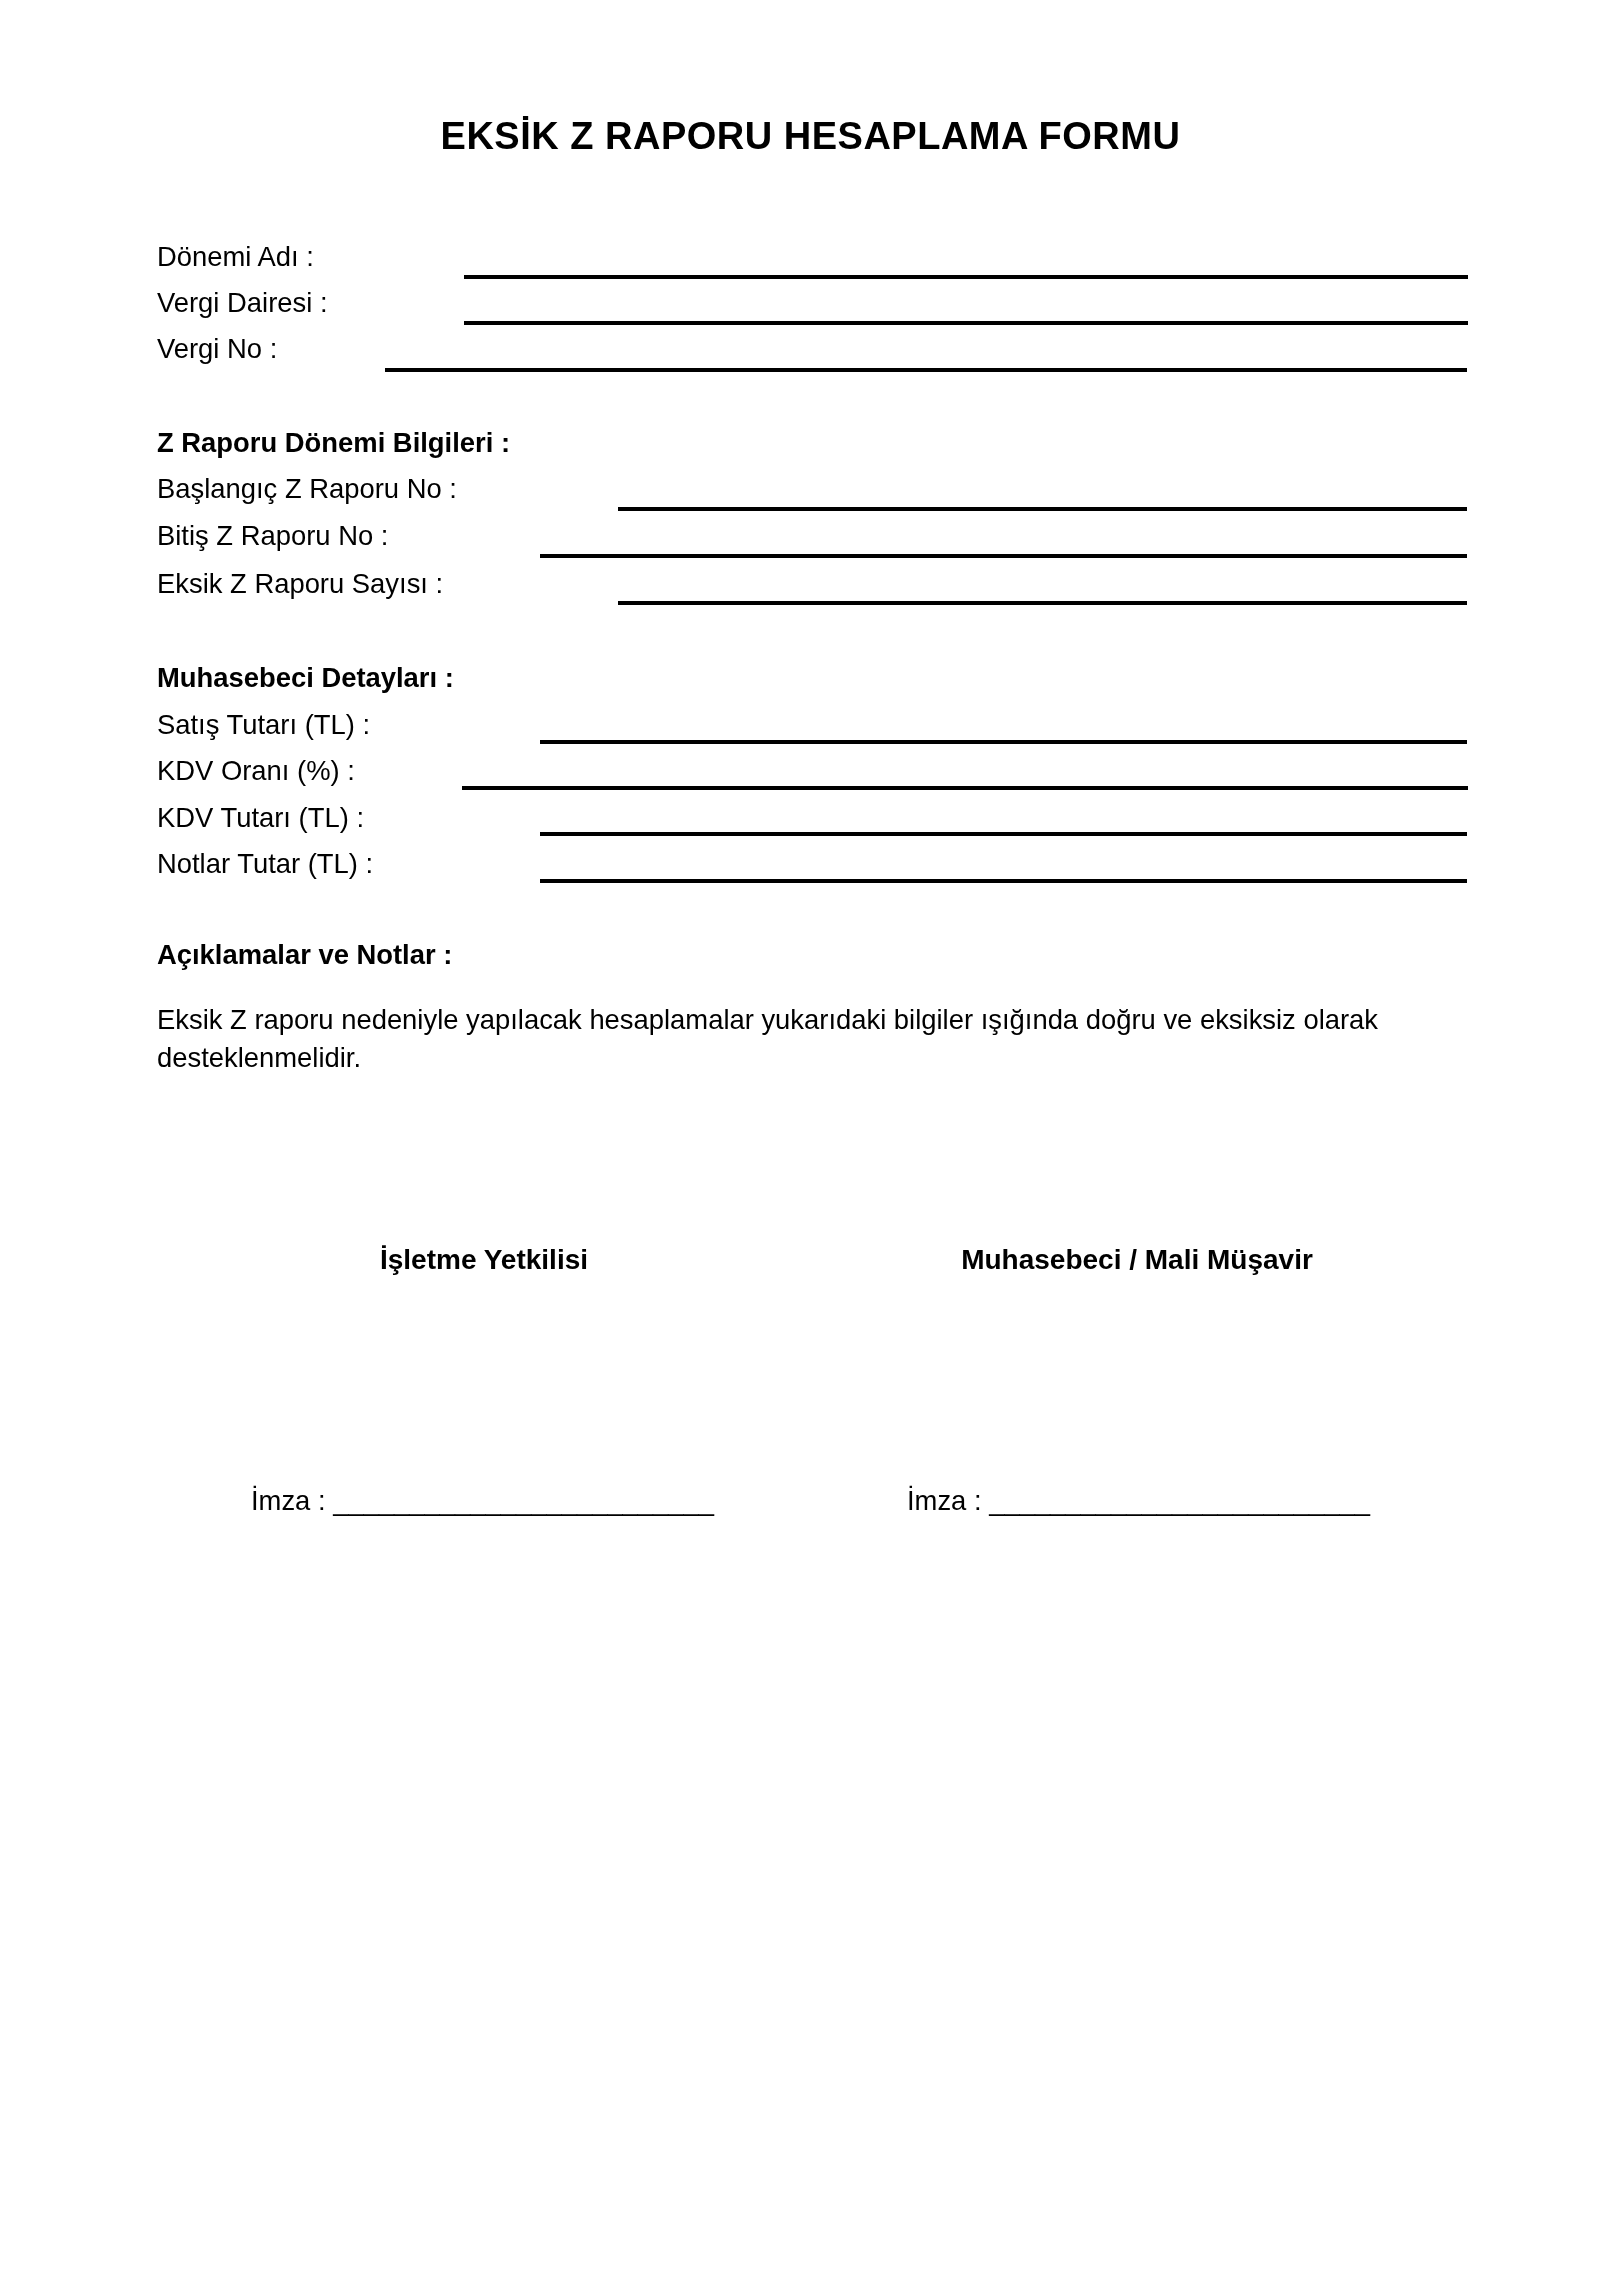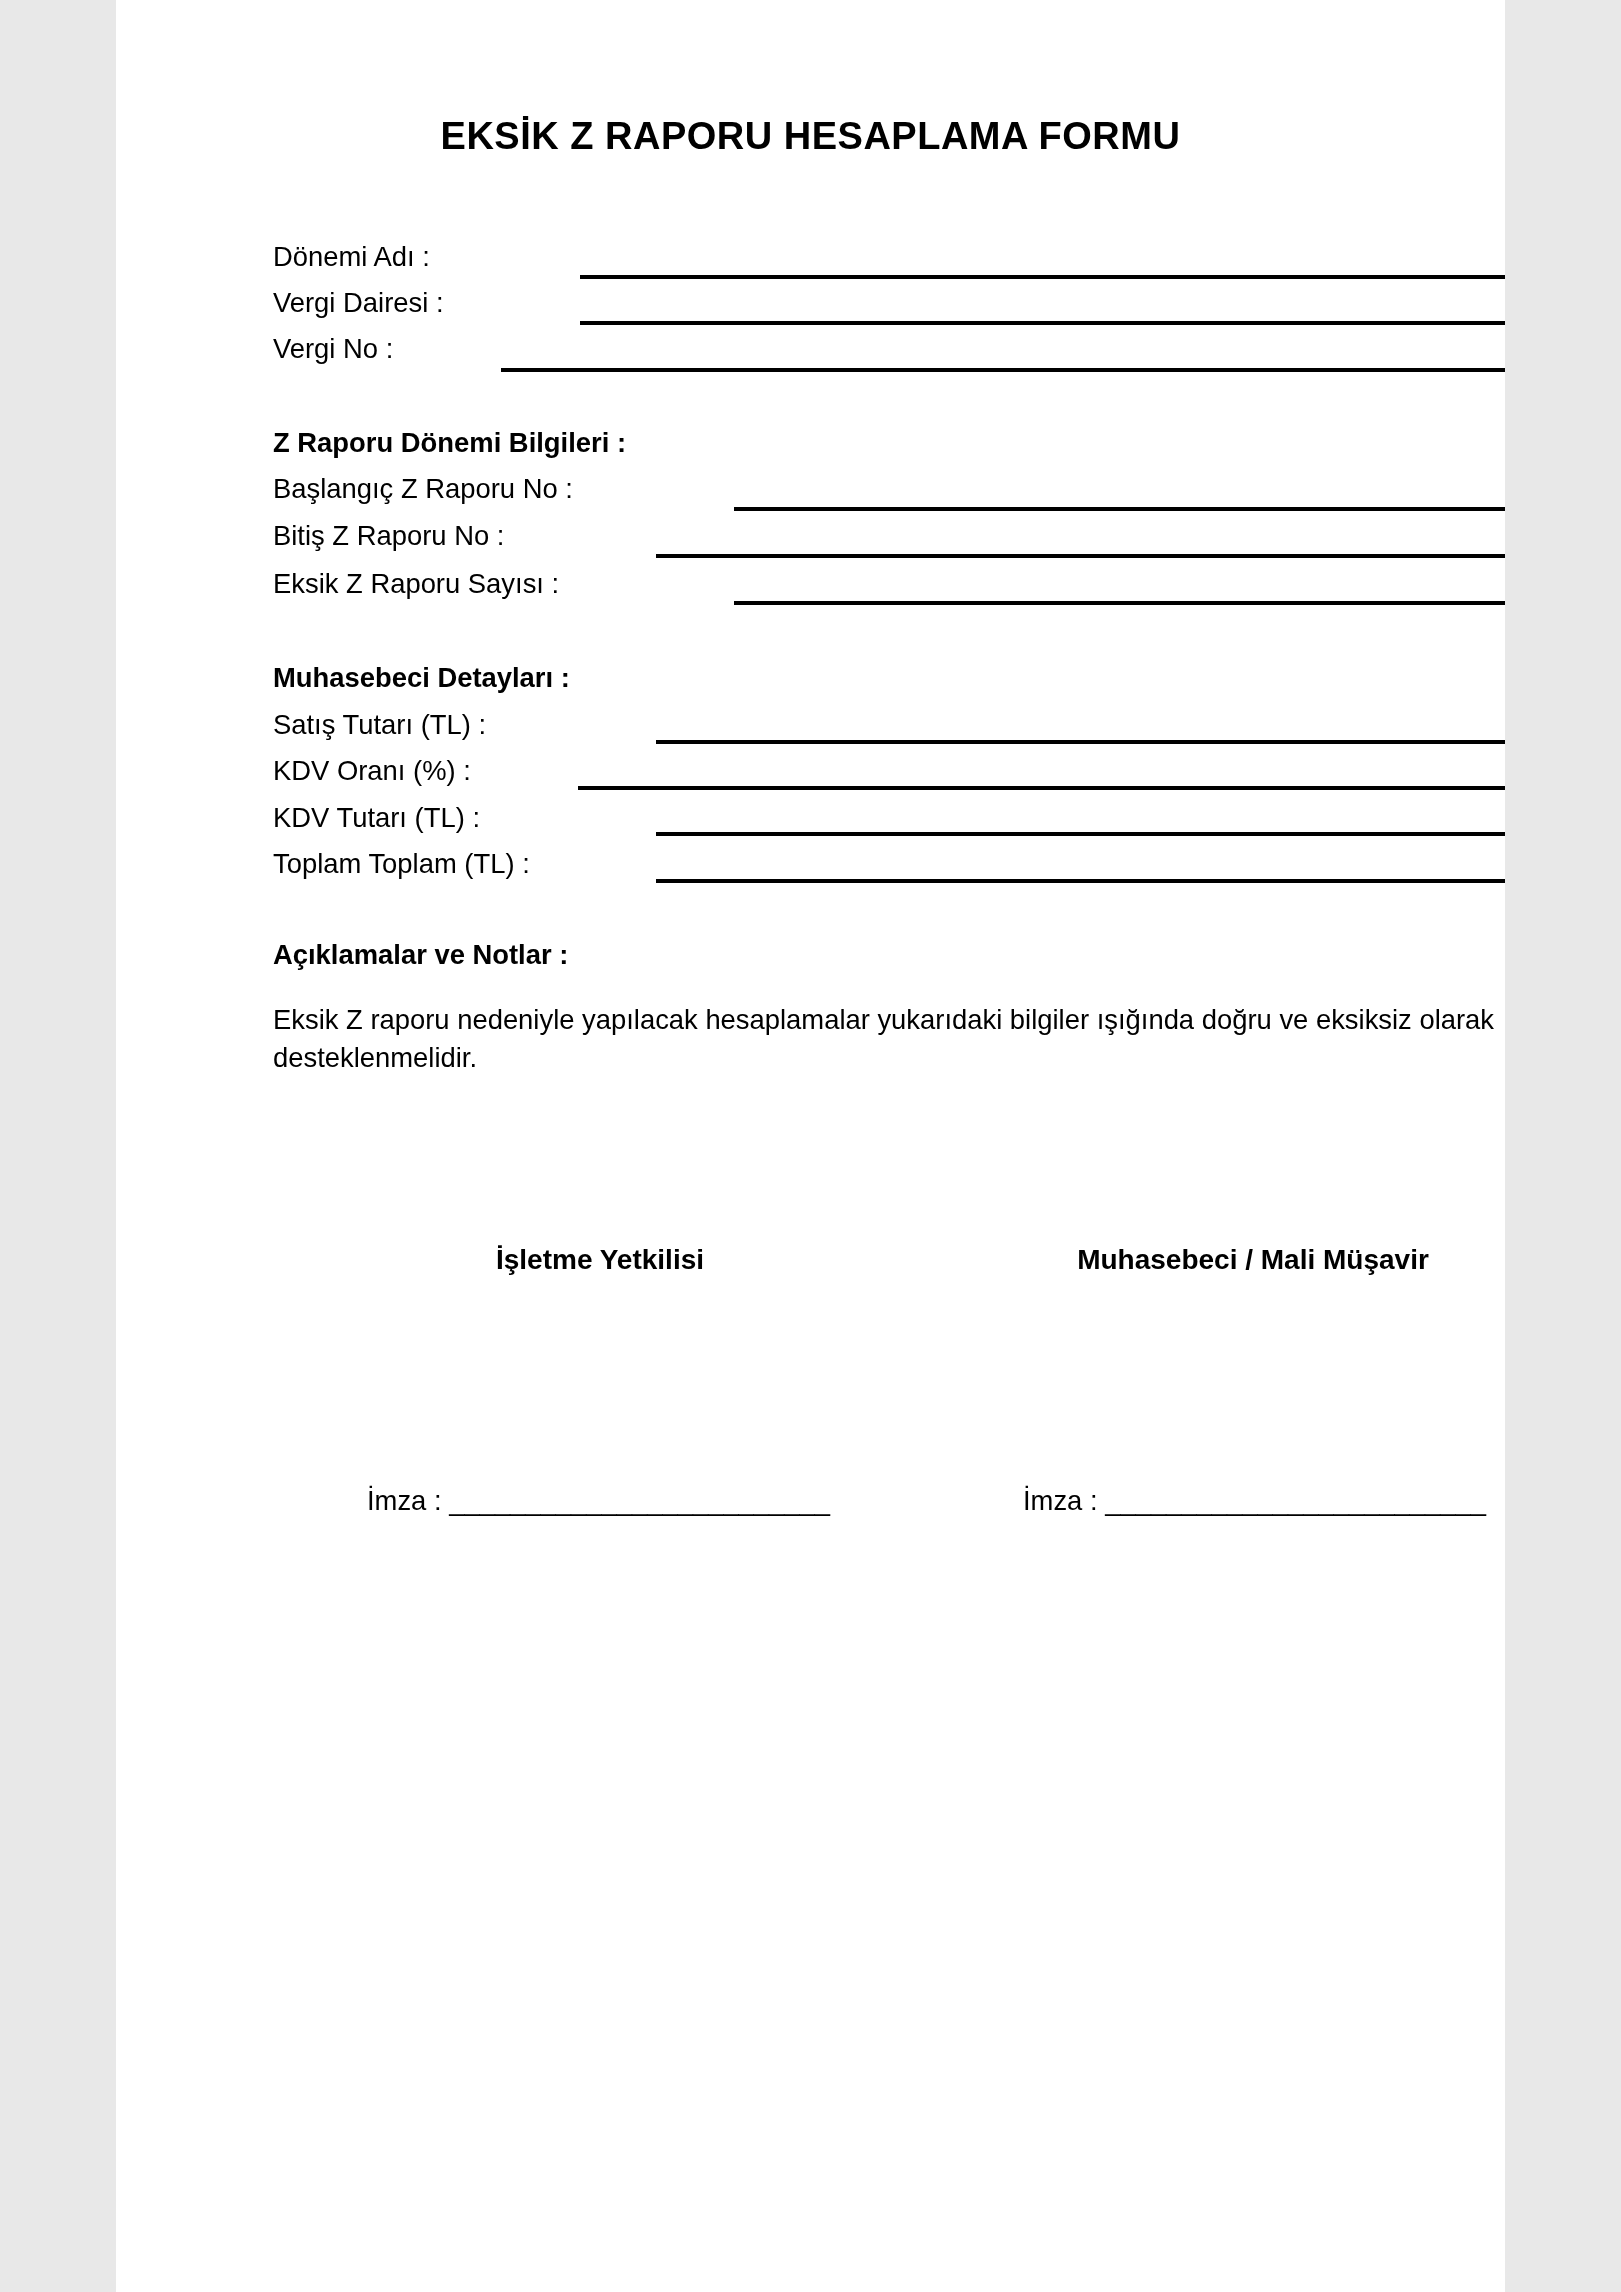--- a/index.html
+++ b/index.html
@@ -1,18 +1,18 @@
 <!DOCTYPE html>
 <html lang="tr"><head>
 <meta charset="utf-8">
 <style>
   html, body { margin: 0; padding: 0; background: #e8e8e8; }
   .page {
     position: relative;
-    width: 1389px;
+    width: 1621px;
     height: 2293px;
     margin: 0 auto;
     background: #ffffff;
     font-family: "Liberation Sans", sans-serif;
     color: #000000;
     overflow: hidden;
   }
   .title {
     position: absolute;
     top: 114px;
@@ -95,21 +95,21 @@
 
   <div class="lbl" style="top:708px">Satış Tutarı (TL) :</div>
   <div class="fill-line" style="top:740px; left:540px; width:927px"></div>
 
   <div class="lbl" style="top:754px">KDV Oranı (%) :</div>
   <div class="fill-line" style="top:786px; left:462px; width:1006px"></div>
 
   <div class="lbl" style="top:801px">KDV Tutarı (TL) :</div>
   <div class="fill-line" style="top:832px; left:540px; width:927px"></div>
 
-  <div class="lbl" style="top:847px">Toplam Toplam (TL) :</div>
+  <div class="lbl" style="top:847px">Notlar Tutar (TL) :</div>
   <div class="fill-line" style="top:879px; left:540px; width:927px"></div>
 
   <div class="lbl bold" style="top:938px">Açıklamalar ve Notlar :</div>
   <div class="notes">
     <div>Eksik Z raporu nedeniyle yapılacak hesaplamalar yukarıdaki bilgiler ışığında doğru ve eksiksiz olarak</div>
     <div>desteklenmelidir.</div>
   </div>
 
   <div class="sig-role" style="left:484px">İşletme Yetkilisi</div>
   <div class="sig-role" style="left:1137px">Muhasebeci / Mali Müşavir</div>

